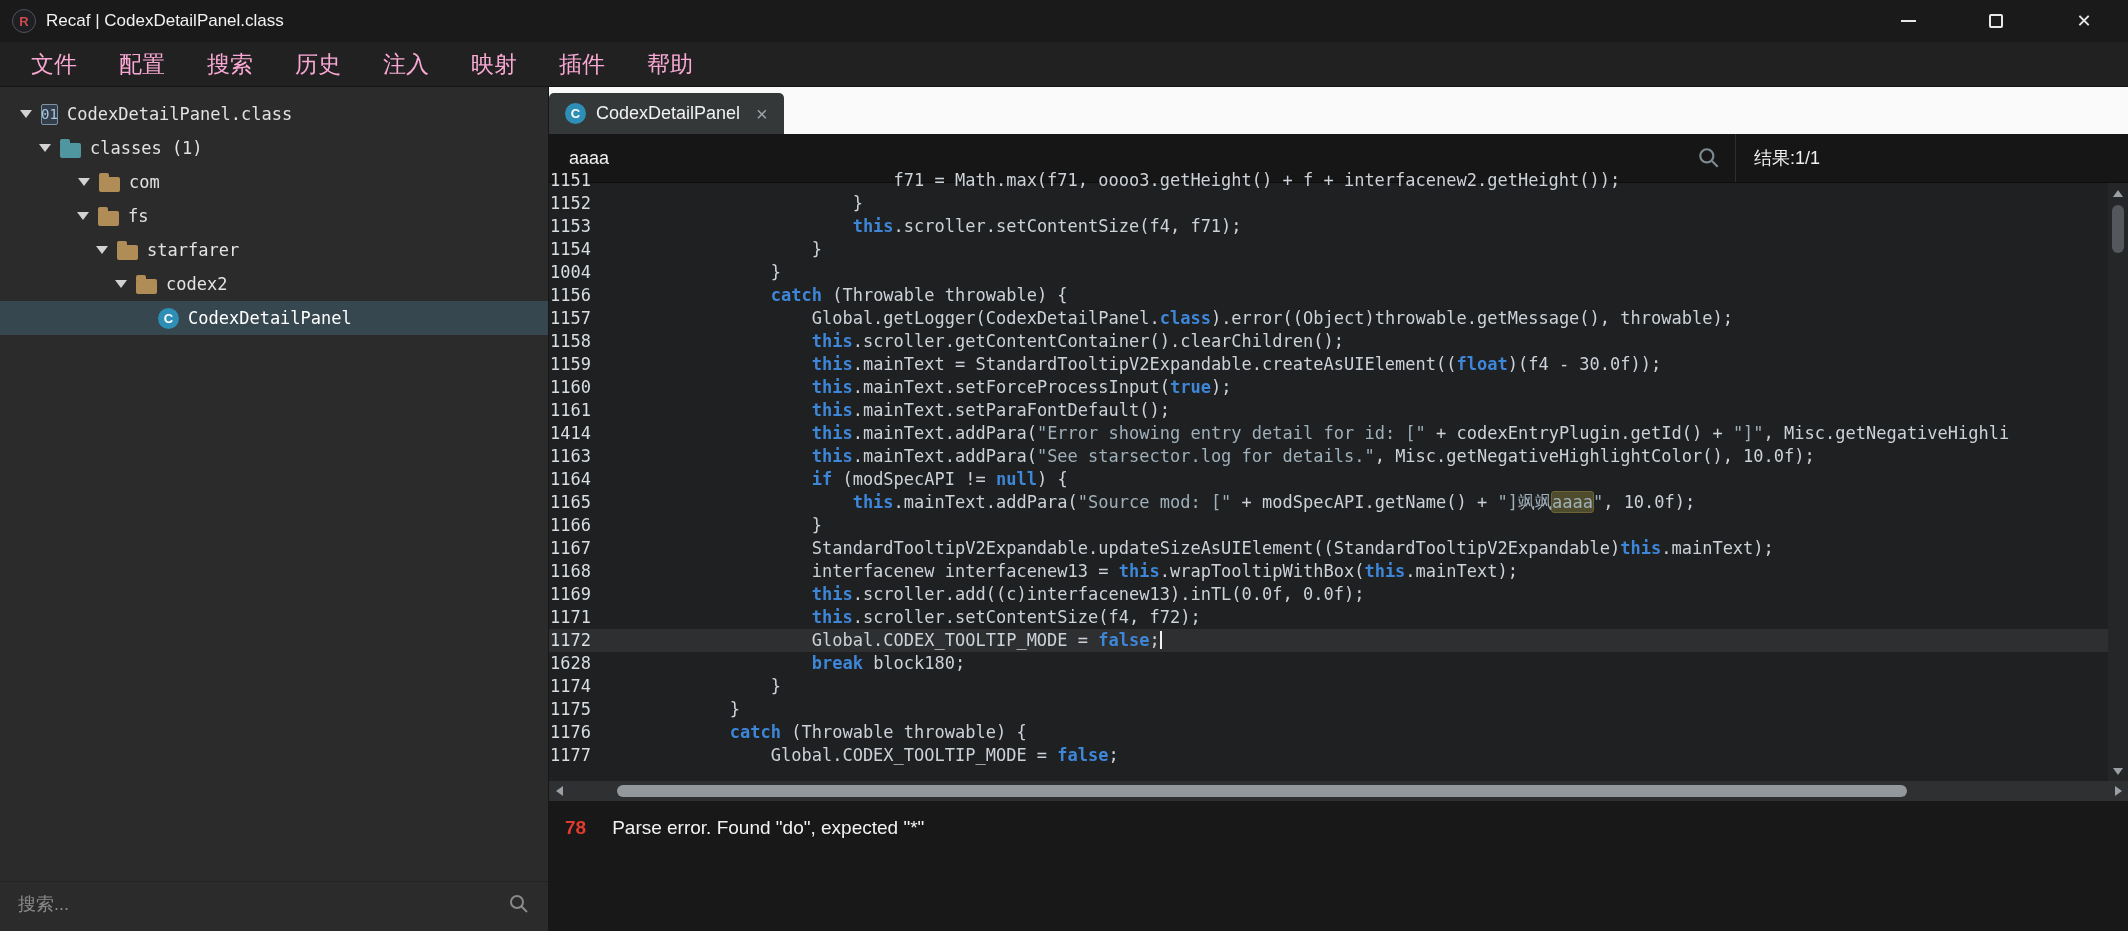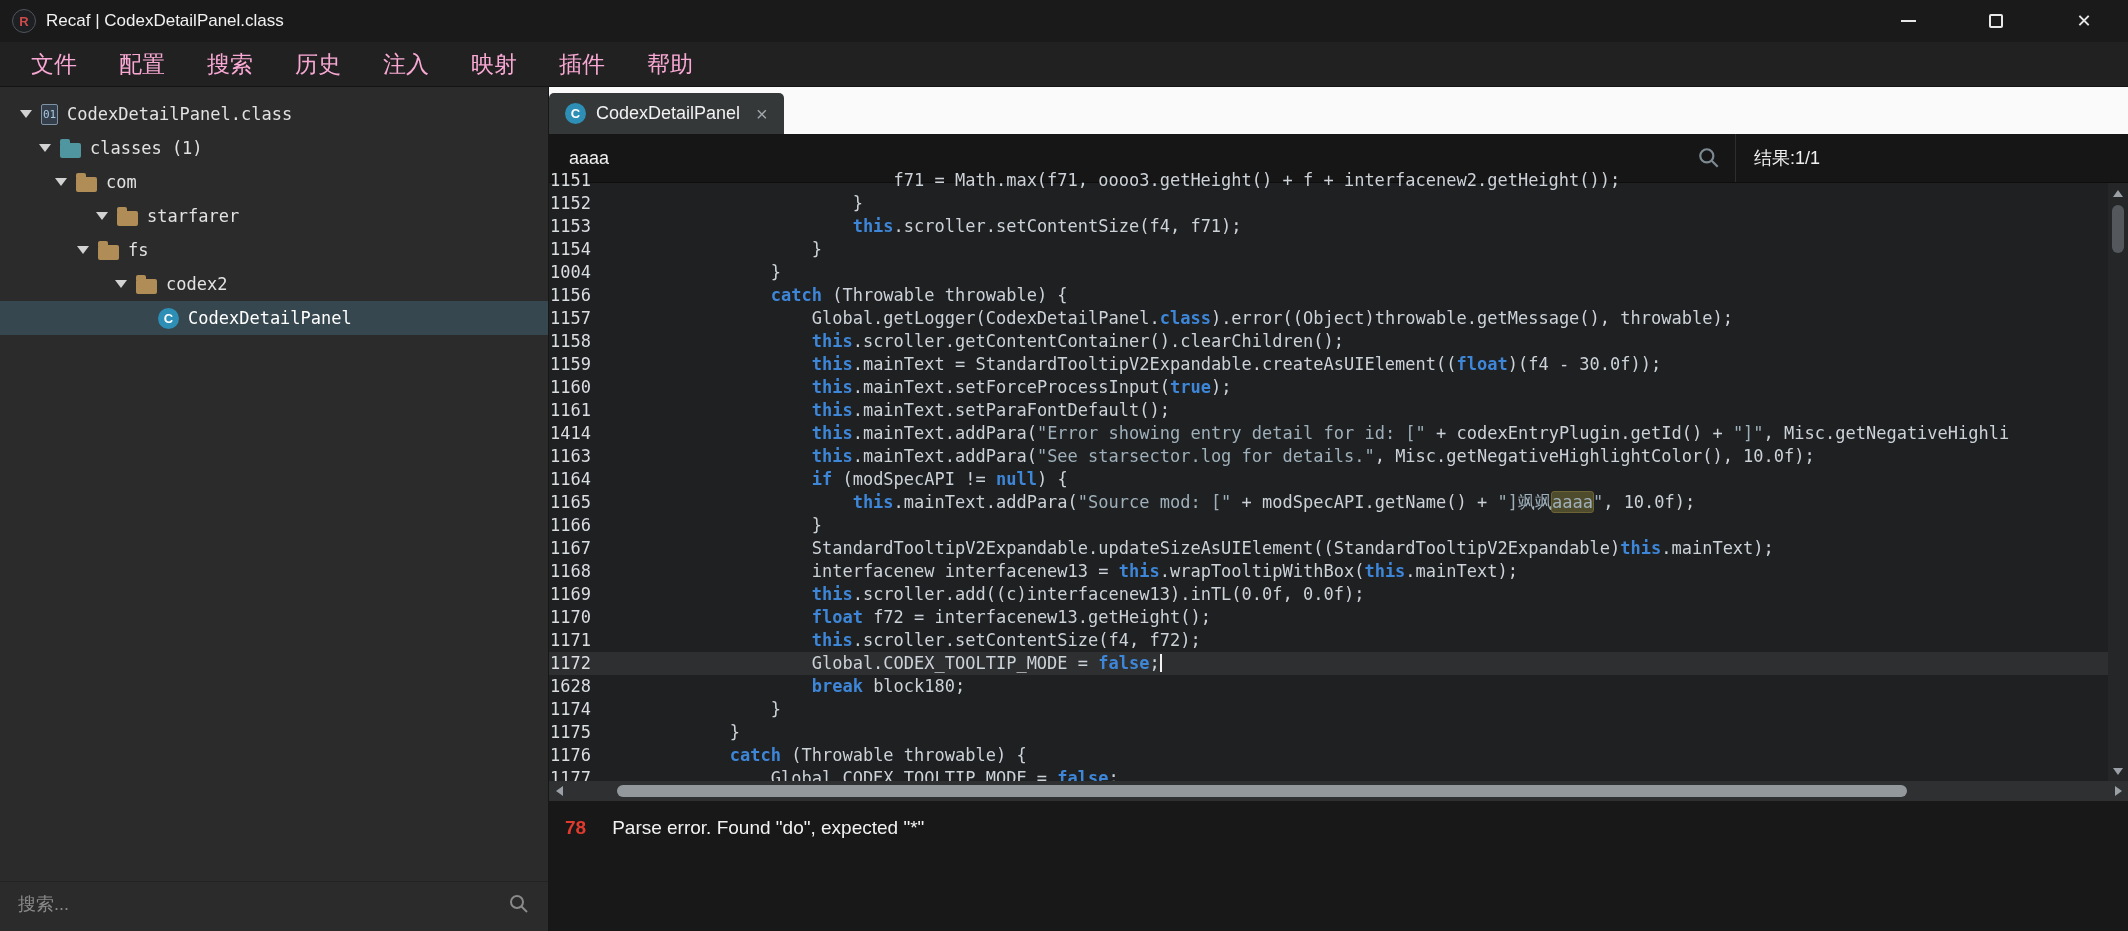--- a/index.html
+++ b/index.html
@@ -40,21 +40,21 @@
   .icon-package { background:#b08d57; }
   .icon-package::before { content:''; position:absolute; top:-4px; left:0; width:10px; height:5px;
                           border-radius:2px 2px 0 0; background:#b08d57; }
   .icon-folder { background:#4f96a0; }
   .icon-folder::before { content:''; position:absolute; top:-4px; left:0; width:10px; height:5px;
                          border-radius:2px 2px 0 0; background:#4f96a0; }
   .icon-class { width:21px; height:21px; border-radius:50%; background:#2d8fb5; color:#fff; font-size:13px;
                 font-weight:bold; display:flex; align-items:center; justify-content:center;
                 font-family:"Liberation Sans",sans-serif; }
   .icon-class-file { width:17px; height:21px; background:#343e4a; border:1px solid #7e93a6; border-radius:2px;
-                     color:#a9c8e2; font-size:11px; display:flex; align-items:center; justify-content:center;
+                     color:#a9c8e2; font-size:14px; display:flex; align-items:center; justify-content:center;
                      font-family:"DejaVu Sans Mono",monospace; }
   .sidebar-search { height:44px; flex:none; display:flex; align-items:center; padding:0 18px;
                     margin-bottom:6px; border-top:1px solid #232323; }
   .sidebar-search .placeholder { color:#8a8a8a; font-size:18px; flex:1; }
   .mag { flex:none; }
 
   
   .main { flex:1; display:flex; flex-direction:column; min-width:0; }
   .tabstrip { height:47px; flex:none; background:#fafafa; display:flex; align-items:flex-end; }
   .tab { height:41px; background:#353839; display:flex; align-items:center; padding:0 16px; gap:10px;
@@ -147,34 +147,34 @@
           <div class="tree-row" style="padding-left: 20px;">
             <span class="chevron"></span>
             <span class="tree-icon icon-class-file">01</span>
             <span class="tree-label">CodexDetailPanel.class</span>
           </div>
           <div class="tree-row" style="padding-left: 39px;">
             <span class="chevron"></span>
             <span class="tree-icon icon-folder"></span>
             <span class="tree-label">classes (1)</span>
           </div>
-          <div class="tree-row" style="padding-left: 55px;">
+          <div class="tree-row" style="padding-left: 78px;">
             <span class="chevron"></span>
             <span class="tree-icon icon-package"></span>
             <span class="tree-label">com</span>
           </div>
+          <div class="tree-row" style="padding-left: 77px;">
+            <span class="chevron"></span>
+            <span class="tree-icon icon-package"></span>
+            <span class="tree-label">fs</span>
+          </div>
           <div class="tree-row" style="padding-left: 96px;">
             <span class="chevron"></span>
             <span class="tree-icon icon-package"></span>
             <span class="tree-label">starfarer</span>
-          </div>
-          <div class="tree-row" style="padding-left: 77px;">
-            <span class="chevron"></span>
-            <span class="tree-icon icon-package"></span>
-            <span class="tree-label">fs</span>
           </div>
           <div class="tree-row" style="padding-left: 115px;">
             <span class="chevron"></span>
             <span class="tree-icon icon-package"></span>
             <span class="tree-label">codex2</span>
           </div>
           <div class="tree-row selected" style="padding-left: 158px;">
             <span class="tree-icon icon-class">C</span>
             <span class="tree-label">CodexDetailPanel</span>
           </div>
@@ -280,24 +280,20 @@
             </div>
             <div class="line">
               <span class="lno">1168</span>
               <span class="codetext">                    <span class="tok-t">interfacenew interfacenew13 = </span><span class="tok-k">this</span><span class="tok-t">.wrapTooltipWithBox(</span><span class="tok-k">this</span><span class="tok-t">.mainText);</span></span>
             </div>
             <div class="line">
               <span class="lno">1169</span>
               <span class="codetext">                    <span class="tok-k">this</span><span class="tok-t">.scroller.add((c)interfacenew13).inTL(0.0f, 0.0f);</span></span>
             </div>
             <div class="line">
-              <span class="lno">1170</span>
-              <span class="codetext">                    <span class="tok-k">float</span><span class="tok-t"> f72 = interfacenew13.getHeight();</span></span>
-            </div>
-            <div class="line">
               <span class="lno">1171</span>
               <span class="codetext">                    <span class="tok-k">this</span><span class="tok-t">.scroller.setContentSize(f4, f72);</span></span>
             </div>
             <div class="line current">
               <span class="lno">1172</span>
               <span class="codetext">                    <span class="tok-t">Global.CODEX_TOOLTIP_MODE = </span><span class="tok-k">false</span><span class="tok-t">;</span><span class="caret"></span></span>
             </div>
             <div class="line">
               <span class="lno">1628</span>
               <span class="codetext">                    <span class="tok-k">break</span><span class="tok-t"> block180;</span></span>

